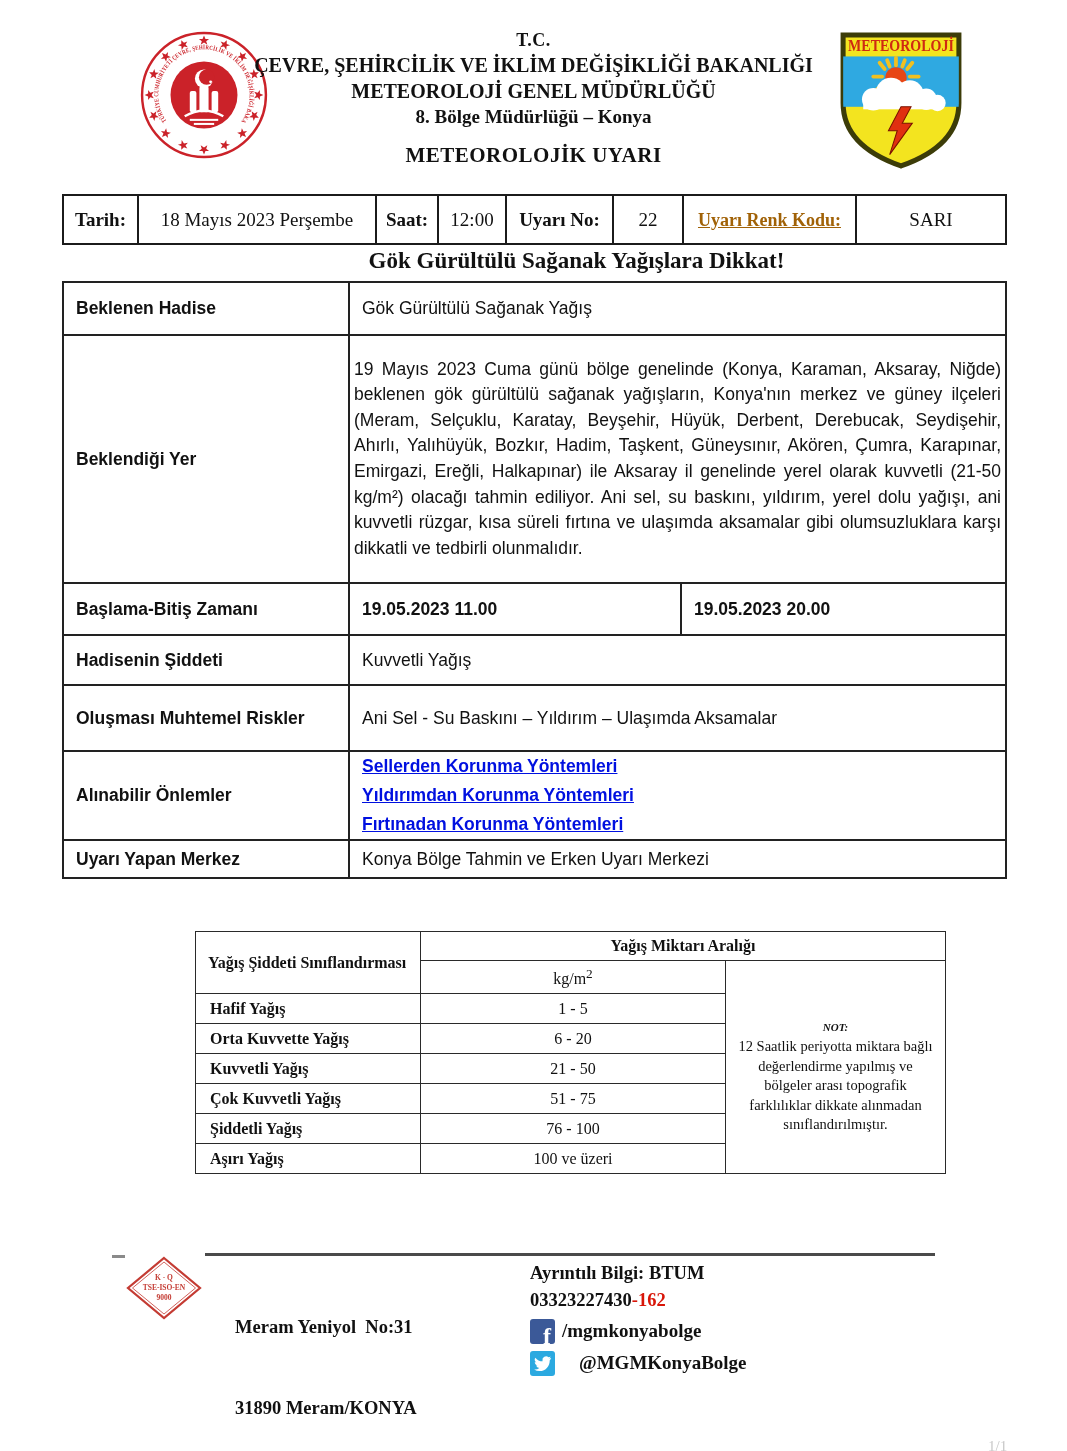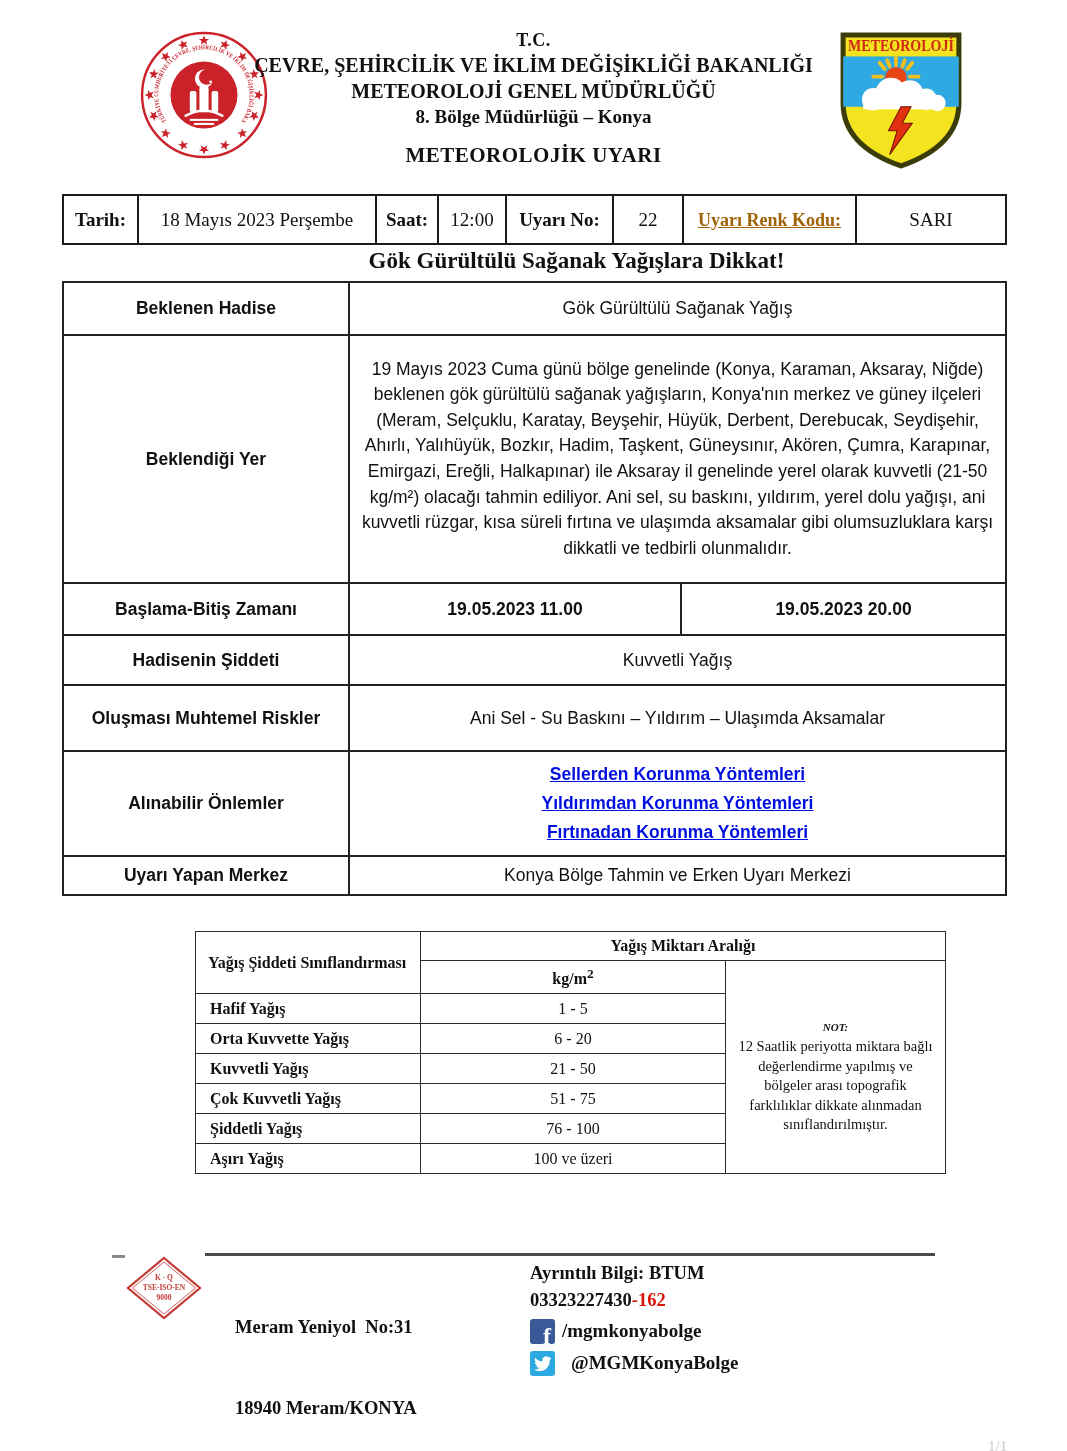--- a/index.html
+++ b/index.html
@@ -21,49 +21,49 @@
   
   .info-table { position:absolute; left:62px; top:164px; border-collapse:collapse; table-layout:fixed;margin-top:30px; }
   .info-table td { border:2px solid #1b1b1b; height:49px; text-align:center; vertical-align:middle; font-size:19px; white-space:nowrap; overflow:hidden; }
   .info-lbl { font-weight:bold; }
   .info-link { color:#a16207; font-weight:bold; text-decoration:underline; font-size:18px; cursor:pointer; }
   
   .doc-title { position:absolute; left:105px; top:248px; width:943px; text-align:center; font-weight:bold; font-size:23px; }
   
   .main-table { position:absolute; left:62px; top:281px; border-collapse:collapse; table-layout:fixed;
     font-family:"Liberation Sans","DejaVu Sans",sans-serif; }
-  .main-table td { border:2px solid #222; vertical-align:middle; padding:8px 12px; font-size:17.5px;text-align:center; }
+  .main-table td { border:2px solid #222; vertical-align:middle; padding:0 12px; font-size:17.5px; }
   .main-table td.lbl { font-weight:bold; }
   .para { text-align:justify; line-height:25.6px; padding:8px 4px !important; }
   .links-cell a { display:block; color:#0010e0; font-weight:bold; text-decoration:underline; font-size:17.5px; line-height:29px; cursor:pointer; }
   
   .class-table { position:absolute; left:195px; top:931px; border-collapse:collapse; table-layout:fixed; }
   .class-table td, .class-table th { border:1.6px solid #2a2a2a; font-size:16px; vertical-align:middle; }
   .ct-h1 { font-weight:bold; text-align:left; padding-left:12px; line-height:20px; }
   .ct-h2 { font-weight:bold; text-align:center; }
-  .ct-unit { font-weight:bold; text-align:center; font-size:16px; }
+  .ct-unit { font-weight:normal; text-align:center; font-size:16px; }
   .ct-lbl { font-weight:bold; text-align:left; padding-left:14px; }
   .ct-rng { text-align:center; font-size:15.5px; font-weight:normal; }
   .ct-note { vertical-align:top; text-align:center; padding:22px 10px 0 10px; }
   .ct-note .nt { font-weight:bold; font-style:italic; font-size:11px; }
   .ct-note .nb { font-size:14.5px; line-height:19.5px; margin-top:4px; }
   
   .foot-rule { position:absolute; left:205px; top:1253px; width:730px; height:3px; background:#4a4a4a; }
   .foot-tick { position:absolute; left:112px; top:1255px; width:13px; height:3px; background:#8a8a8a; }
   .tse-badge { position:absolute; left:126px; top:1256px; }
   .addr-block { position:absolute; left:235px; top:1260px; font-weight:bold; font-size:18.5px; line-height:27px; white-space:pre; }
   .contact-block { position:absolute; left:530px; top:1260px; font-weight:bold; font-size:18.5px; }
   .contact-line { height:27px; line-height:27px; }
   .phone-red { color:#d81508; }
   .social-row { display:flex; align-items:center; height:30px; margin-top:2px; }
   .fb-icon { width:25px; height:25px; background:#3b5998; border-radius:3px; color:#fff; position:relative; flex:0 0 auto; }
   .fb-icon span { position:absolute; right:4px; bottom:-6px; font-size:24px; font-weight:bold; font-family:"Liberation Serif",serif; }
   .tw-icon { width:25px; height:25px; background:#2ba9e0; border-radius:3px; display:flex; align-items:center; justify-content:center; flex:0 0 auto; }
   .social-handle { margin-left:7px; font-size:19px; }
-  .social-handle.tw { margin-left:16px; }
+  .social-handle.tw { margin-left:24px; }
   .page-num { position:absolute; left:988px; top:1438px; color:#c9c9c9; font-size:15px; }
 </style>
 </head>
 <body>
 
 <div class="page">
 
   <svg class="ministry-logo" width="132" height="134" viewBox="0 0 130 132">
     <defs>
       <path id="star5" d="M0,-5 L1.45,-1.55 5,-1.55 2.18,0.6 3.27,4.05 0,1.9 -3.27,4.05 -2.18,0.6 -5,-1.55 -1.45,-1.55 Z"></path>
@@ -266,21 +266,21 @@
   <svg class="tse-badge" width="76" height="64" viewBox="0 0 76 64">
     <polygon points="38,2 74,32 38,62 2,32" fill="#ffffff" stroke="#c43b33" stroke-width="2.2"></polygon>
     <polygon points="38,6 69.5,32 38,58 6.5,32" fill="none" stroke="#c43b33" stroke-width="0.8"></polygon>
     <text x="38" y="24" text-anchor="middle" font-size="7.5" font-weight="bold" fill="#c43b33">K - Q</text>
     <text x="38" y="34" text-anchor="middle" font-size="7.5" font-weight="bold" fill="#c43b33">TSE-ISO-EN</text>
     <text x="38" y="44" text-anchor="middle" font-size="7.5" font-weight="bold" fill="#c43b33">9000</text>
   </svg>
 
   <div class="addr-block">
     <div>Meram Yeniyol  No:31</div>
-    <div>18940 Meram/KONYA</div>
+    <div>31890 Meram/KONYA</div>
     
     
   </div>
 
   <div class="contact-block">
     <div class="contact-line">Ayrıntılı Bilgi: BTUM</div>
     <div class="contact-line"><span>03323227430</span><span class="phone-red">-162</span></div>
     <div class="social-row">
       <div class="fb-icon">
           <span>f</span>

